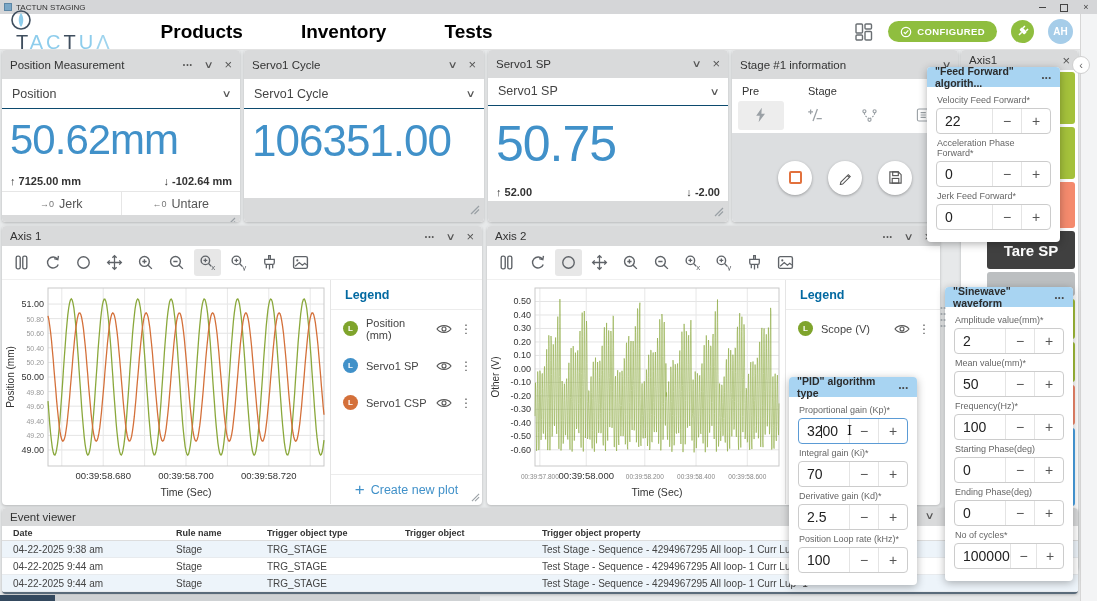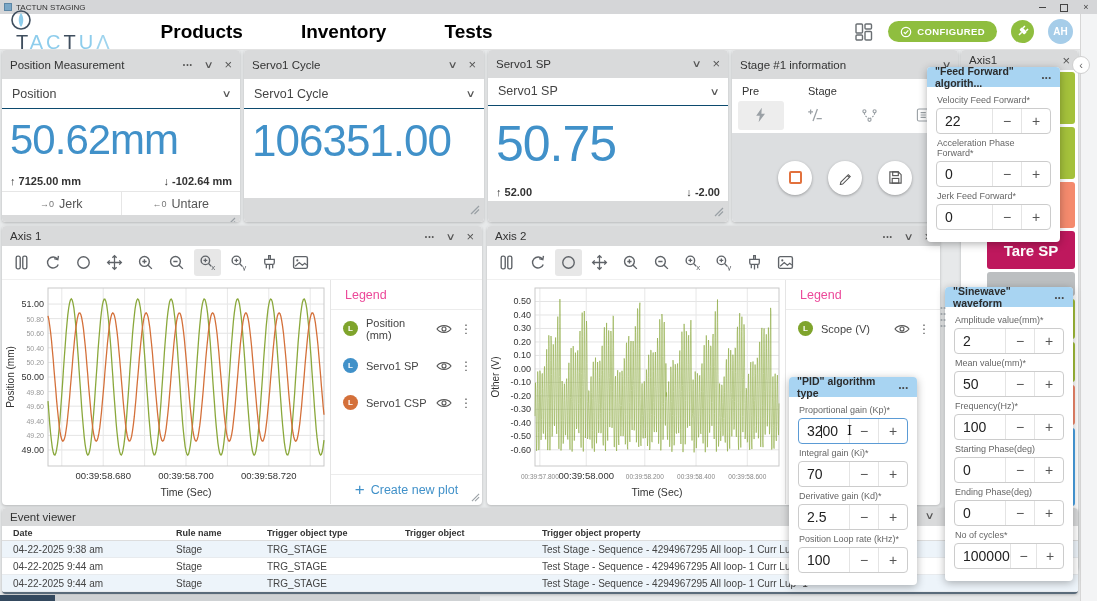--- a/index.html
+++ b/index.html
@@ -66,21 +66,21 @@
   .rail { position:absolute; left:1080px; top:14px; width:17px; height:587px; background:#f3f4f5; border-left:1px solid #d6d6d6; z-index:3; }
   .rail-btn { position:absolute; left:-9px; top:42px; width:18px; height:18px; border-radius:50%; background:#fff;
     border:1px solid #cfcfcf; color:#666; font-size:11px; display:flex; align-items:center; justify-content:center; }
 
   
   .toolbar { height:34px; display:flex; align-items:center; gap:4px; padding-left:6px; border-bottom:1px solid #f0f0f0; }
   .tool { width:27px; height:27px; display:flex; align-items:center; justify-content:center; border-radius:3px; }
   .tool.active { background:#e7e7e7; }
   .chart-body { display:flex; height:224px; }
   .legend-col { border-left:1px solid #e5e5e5; display:flex; flex-direction:column; flex:1; position:relative; }
-  .legend-head { height:30px; display:flex; align-items:center; padding-left:14px; font-size:12.5px; color:#ec4899; border-bottom:1px solid #ececec; }
+  .legend-head { height:30px; display:flex; align-items:center; padding-left:14px; font-size:12.5px; color:#0369a1; border-bottom:1px solid #ececec;font-weight:bold; }
   .legend-item { height:37px; display:flex; align-items:center; padding:0 10px 0 12px; gap:8px; }
   .lbadge { width:15px; height:15px; border-radius:50%; color:#fff; font-size:8px; font-weight:700;
     display:flex; align-items:center; justify-content:center; flex:none; }
   .llabel { font-size:11px; color:#444; flex:1; }
   .kebab { font-size:12px; color:#555; }
   .legend-foot { margin-top:auto; border-top:1px solid #ececec; height:30px; display:flex; align-items:center; justify-content:center;
     gap:6px; color:#4191c9; font-size:12.5px; }
   .plus-big { font-size:17px; font-weight:400; }
   .corner-resize { position:absolute; right:2px; bottom:2px; }
 
@@ -312,21 +312,21 @@
       <span>Axis1</span>
       <span class="ctrls">
           <span class="closex">×</span>
         </span>
     </div>
     <div class="strip-body" style="flex:1;">
       <div class="blocks" id="axis1-blocks">
           <div class="block" style="height: 52px; background: rgb(164, 193, 59);"></div>
           <div class="block" style="height: 52px; background: rgb(164, 193, 59);"></div>
           <div class="block" style="height: 46px; background: rgb(244, 138, 109);"></div>
-          <div class="block" style="height: 38px; background: #be185d;">Tare SP</div>
+          <div class="block" style="height: 38px; background: #404040;">Tare SP</div>
           <div class="block" style="height: 24px; background: rgb(188, 191, 193);"></div>
           <div class="block" style="height: 40px; background: rgb(164, 193, 59);"></div>
           <div class="block" style="height: 40px; background: rgb(164, 193, 59);"></div>
           <div class="block" style="height: 40px; background: rgb(244, 138, 109);"></div>
           <div class="block" style="height: 78px; background: rgb(75, 164, 232);"></div>
         </div>
     </div>
     <div class="pfoot" style="height:12px;">
       <svg width="9" height="9" viewBox="0 0 10 10">
           <path d="M1 9 L9 1 M4.5 9 L9 4.5" stroke="#9aa0a5" stroke-width="1.2" fill="none"></path>

